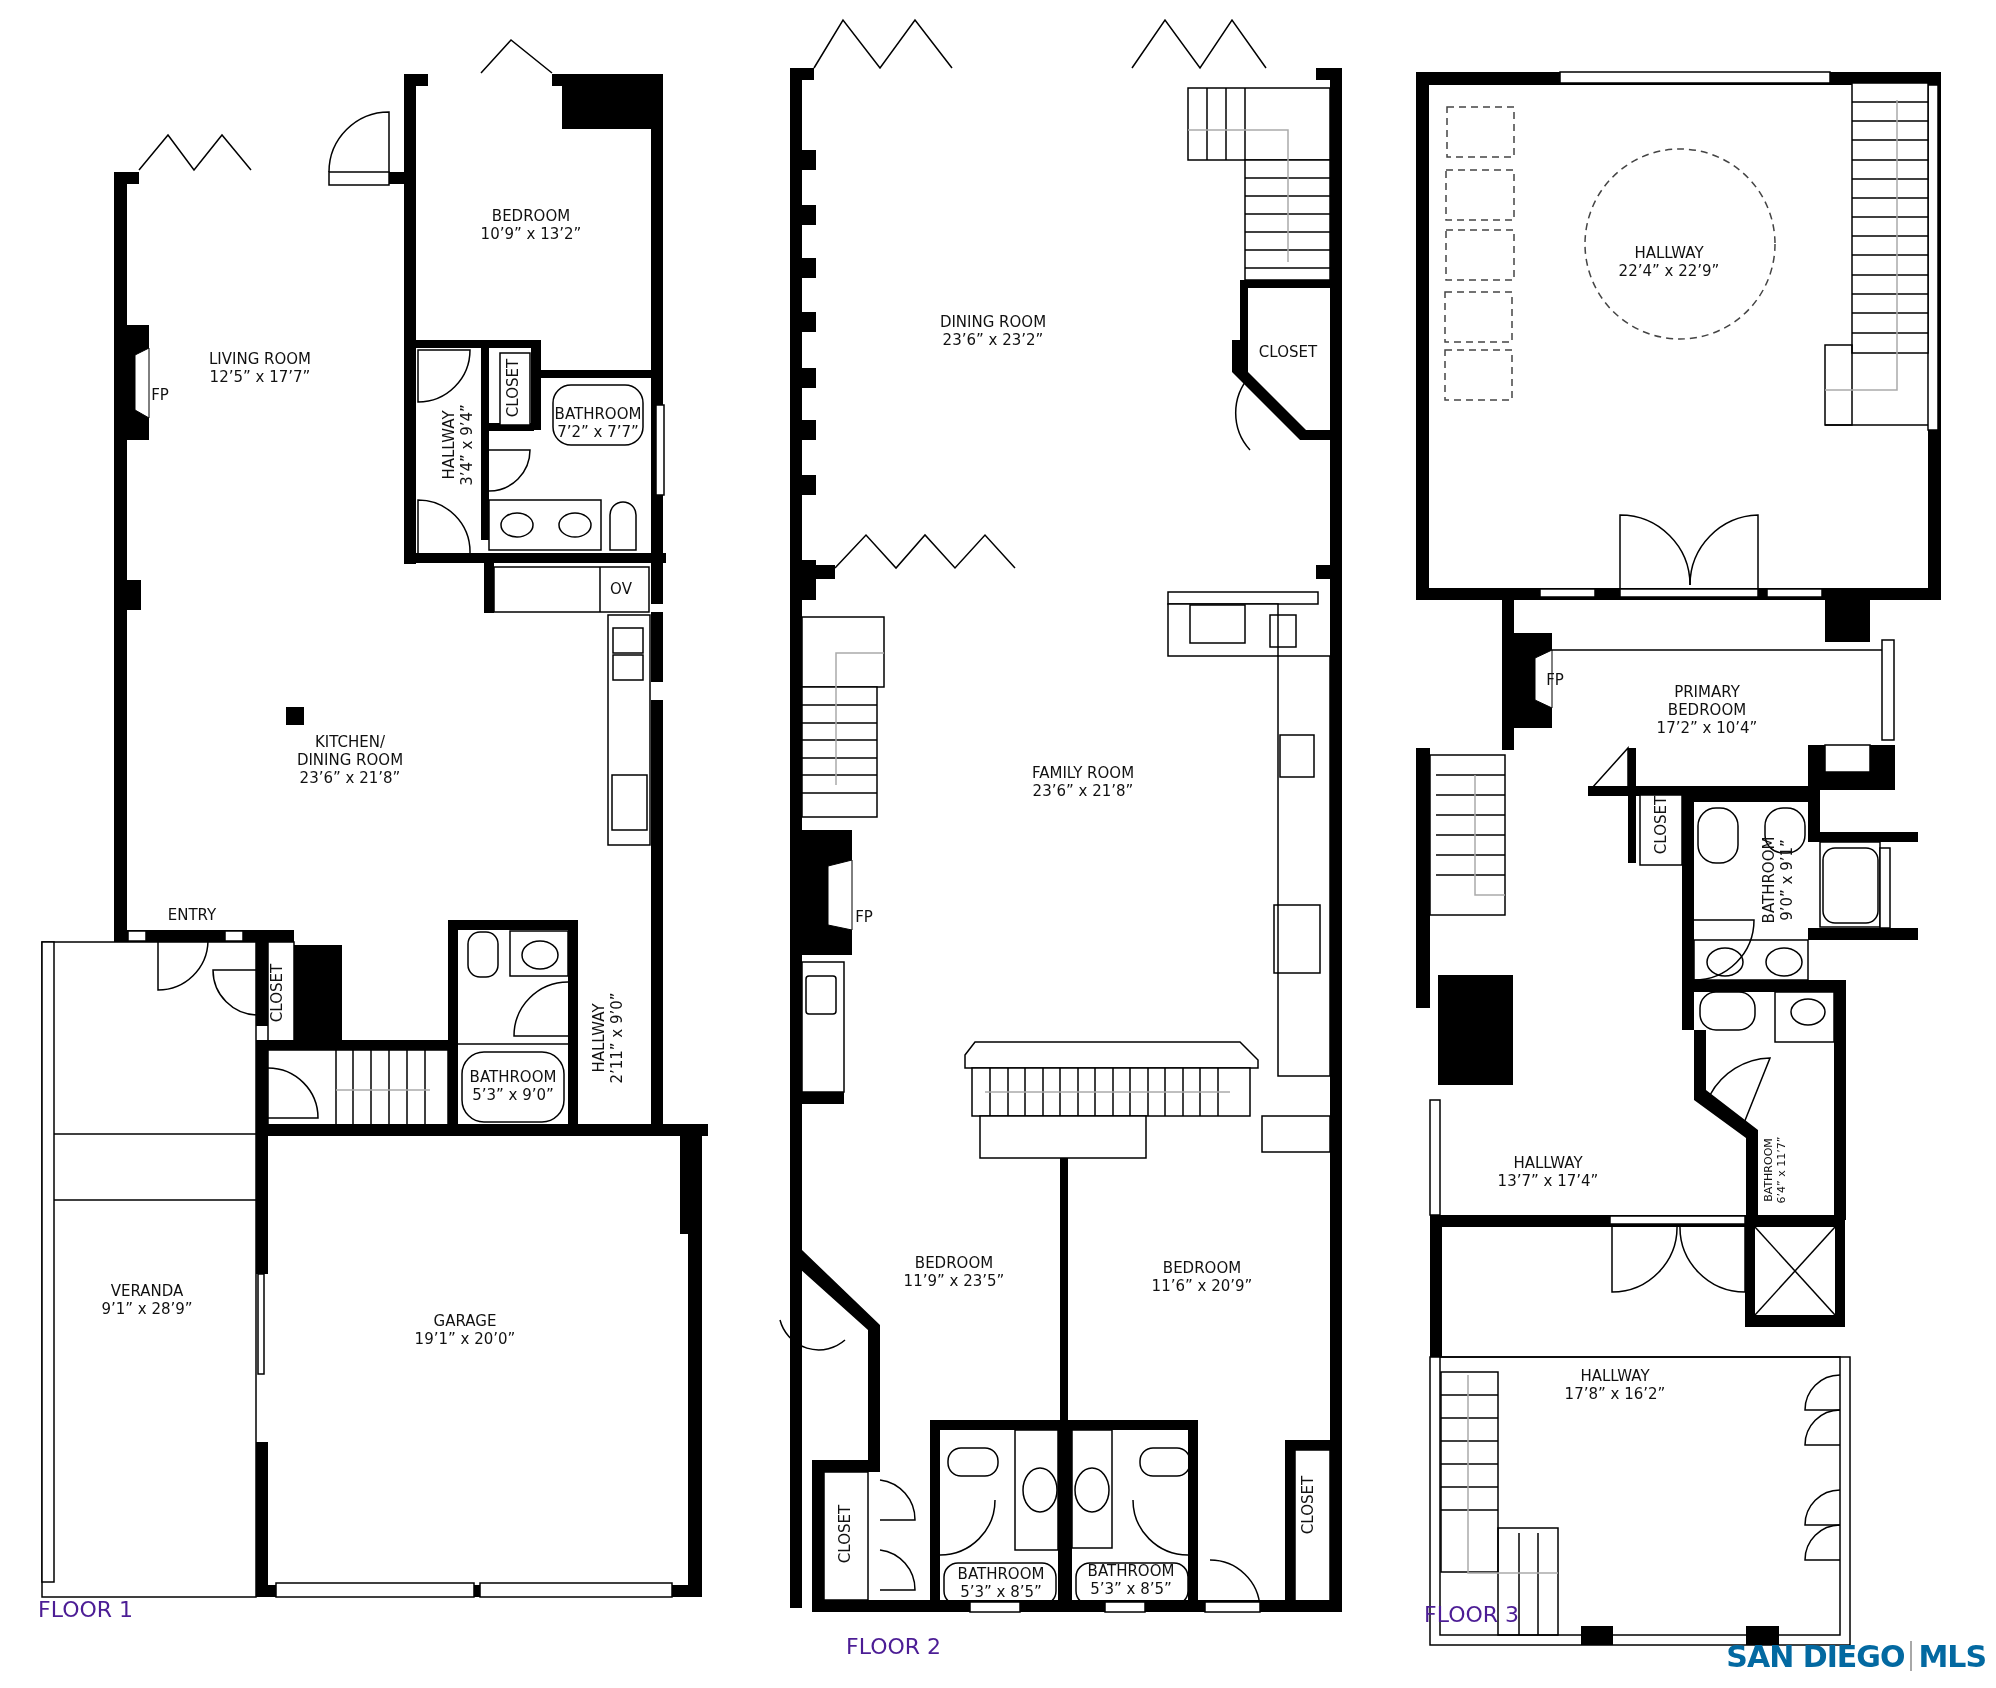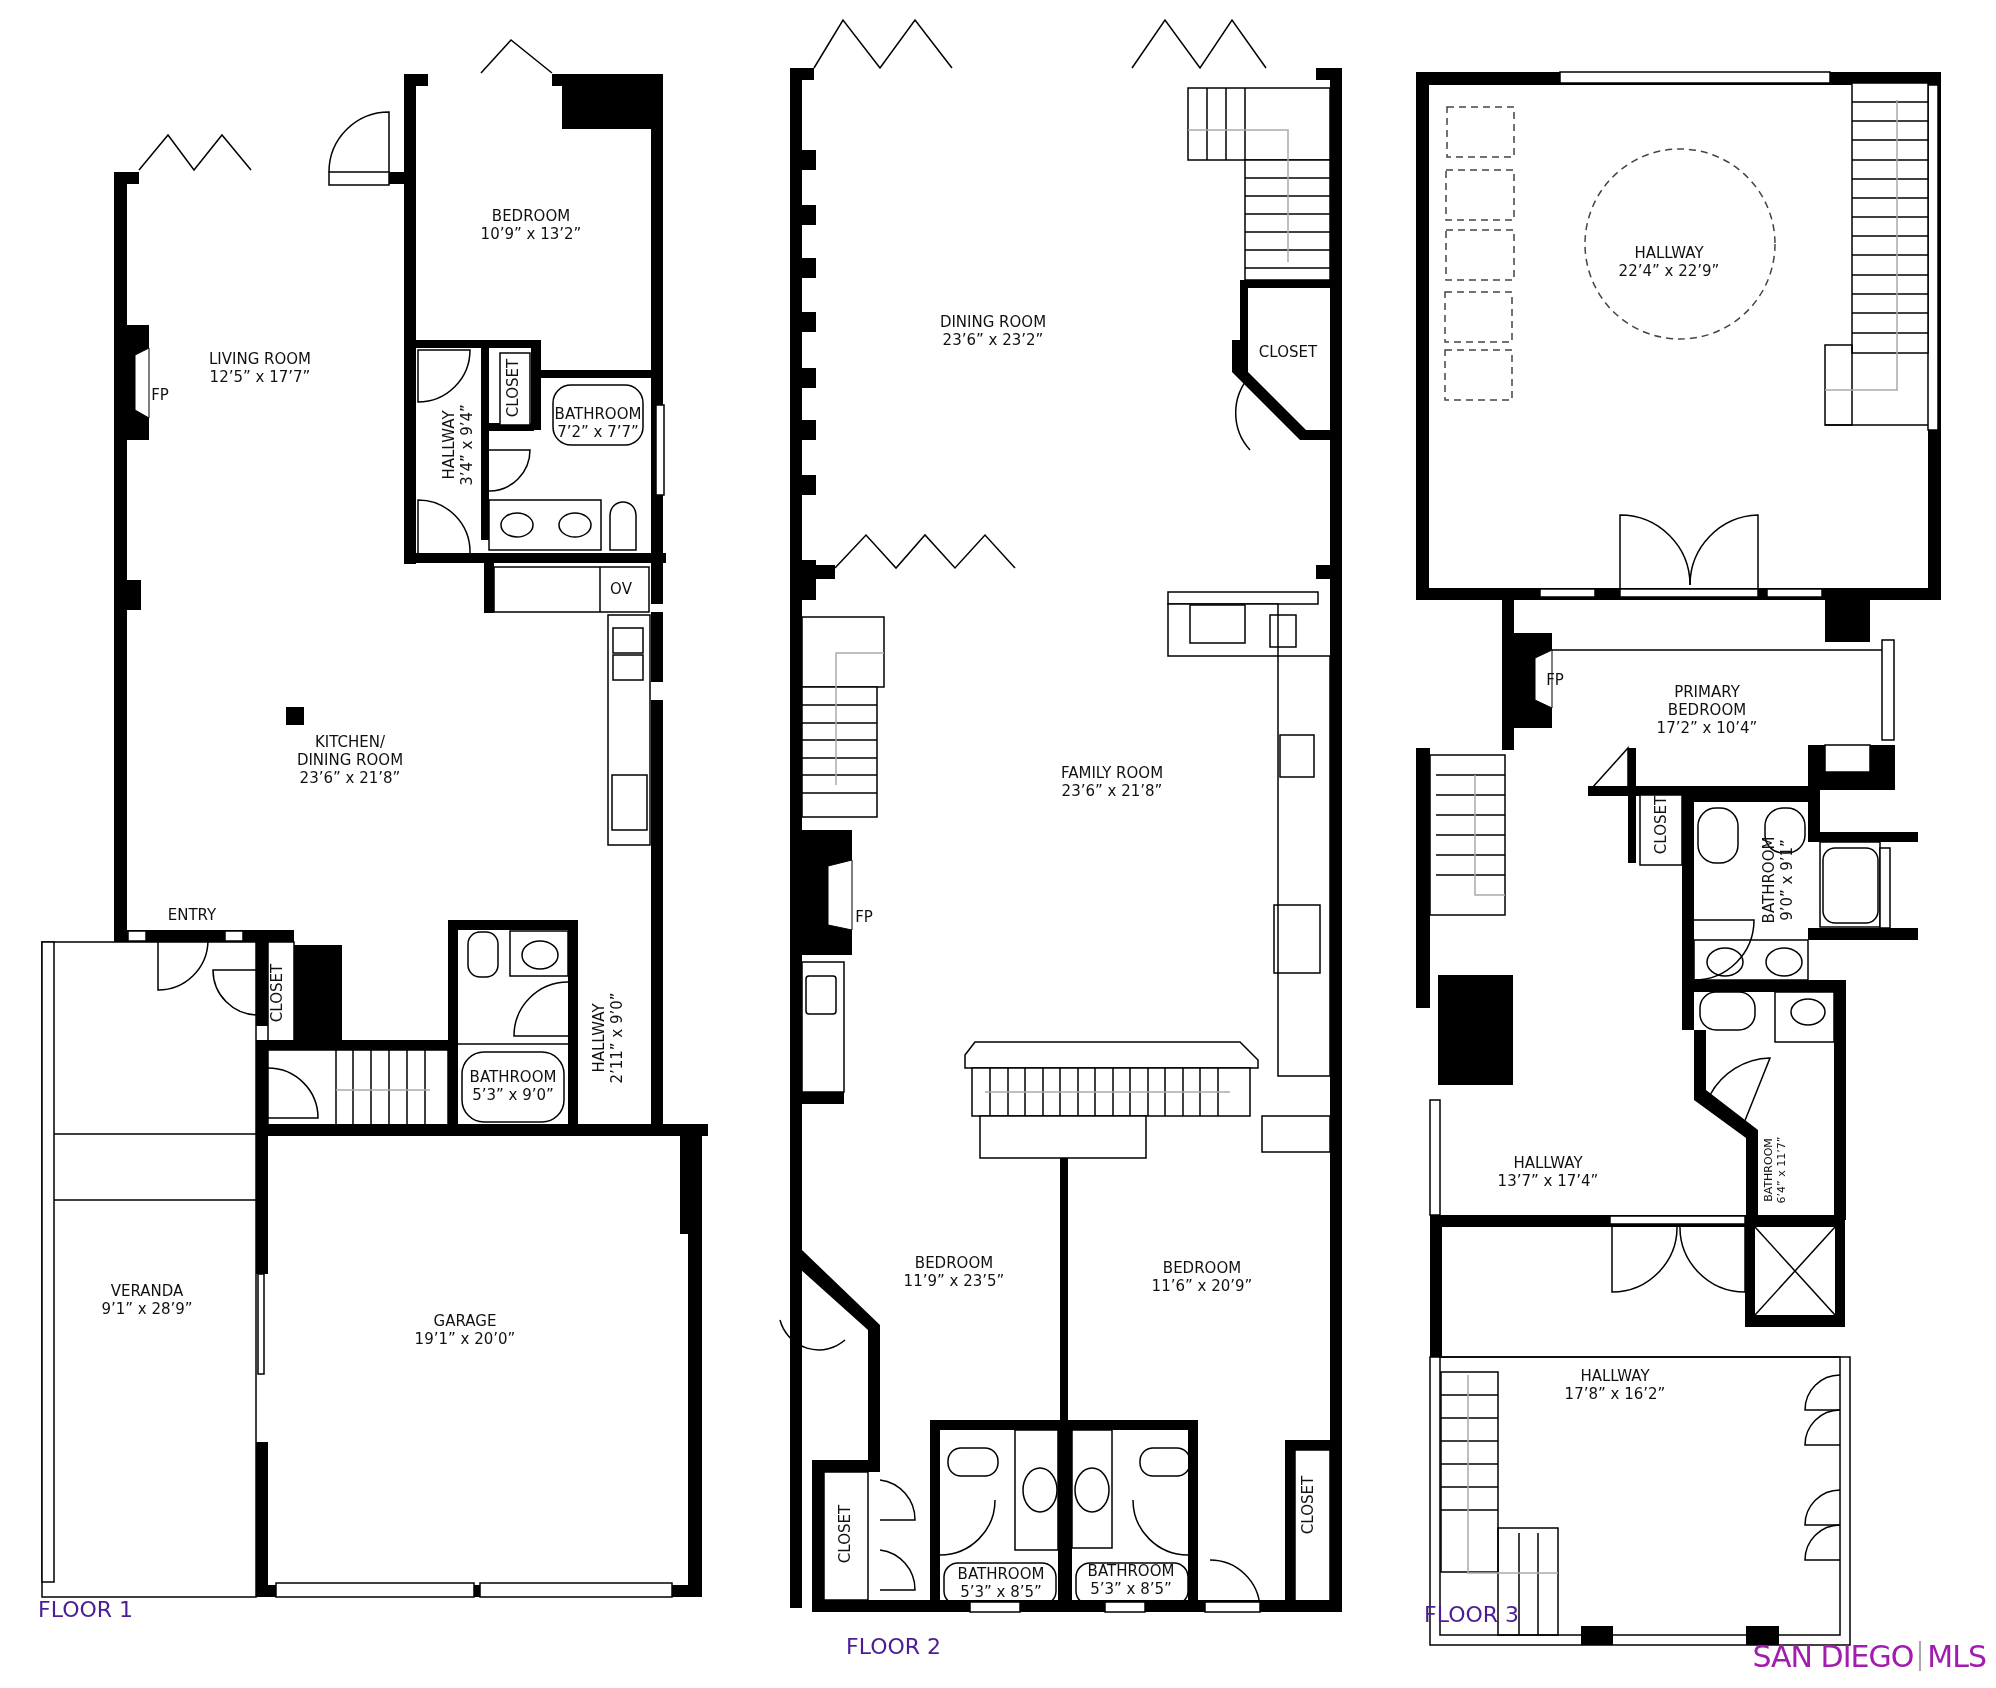--- a/index.html
+++ b/index.html
@@ -7,21 +7,21 @@
   svg#plan { position: absolute; left: 0; top: 0; }
   .wall { fill: #000; }
   .thin { fill: none; stroke: #000; stroke-width: 1.5; }
   .thinw { fill: #fff; stroke: #000; stroke-width: 1.5; }
   .dash { fill: none; stroke: #444; stroke-width: 1.5; stroke-dasharray: 7 5; }
   .arrow { fill: none; stroke: #aaa; stroke-width: 1.5; }
   .lbl { position: absolute; color: #111; font-size: 15px; line-height: 18px; text-align: center; white-space: pre; transform: translate(-50%, -50%); }
   .lbl .dim { display: block; }
   .vert { transform: translate(-50%, -50%) rotate(-90deg); }
   .floor-lbl { position: absolute; font-size: 22px; color: #4c1d95; }
-  .mls { position: absolute; right: 10px; bottom: 14px; font-size: 30px; color: #a21caf; letter-spacing: -1px; font-weight: 400; margin-top: 24px; }
+  .mls { position: absolute; right: 10px; bottom: 14px; font-size: 30px; color: #0369a1; letter-spacing: -1px; font-weight: 700; margin-top: 24px; }
   .mls .sep { display: inline-block; width: 2px; height: 30px; background: #a8a8a8; vertical-align: -4px; margin: 0 6px; }
 </style>
 </head>
 <body>
 
 <svg id="plan" width="1996" height="1688" viewBox="0 0 1996 1688" xmlns="http://www.w3.org/2000/svg">
 
   <g>
 
     <rect class="wall" x="114" y="172" width="13" height="760"></rect>
@@ -395,21 +395,21 @@
 <div class="lbl vert" style="left:277px;top:993px"><span>CLOSET</span></div>
 <div class="lbl" style="left:513px;top:1086px"><span>BATHROOM</span><span class="dim">5’3” x 9’0”</span></div>
 <div class="lbl vert" style="left:608px;top:1038px"><span>HALLWAY</span><span class="dim">2’11” x 9’0”</span></div>
 <div class="lbl" style="left:147px;top:1300px"><span>VERANDA</span><span class="dim">9’1” x 28’9”</span></div>
 <div class="lbl" style="left:465px;top:1330px"><span>GARAGE</span><span class="dim">19’1” x 20’0”</span></div>
 <div class="lbl" style="left:160px;top:395px"><span>FP</span></div>
 <div class="floor-lbl" style="left:38px;top:1597px">FLOOR 1</div>
 
 <div class="lbl" style="left:993px;top:331px"><span>DINING ROOM</span><span class="dim">23’6” x 23’2”</span></div>
 <div class="lbl" style="left:1288px;top:352px"><span>CLOSET</span></div>
-<div class="lbl" style="left:1112px;top:782px"><span>FAMILY ROOM</span><span class="dim">23’6” x 21’8”</span></div>
+<div class="lbl" style="left:1083px;top:782px"><span>FAMILY ROOM</span><span class="dim">23’6” x 21’8”</span></div>
 <div class="lbl" style="left:864px;top:917px"><span>FP</span></div>
 <div class="lbl" style="left:954px;top:1272px"><span>BEDROOM</span><span class="dim">11’9” x 23’5”</span></div>
 <div class="lbl" style="left:1202px;top:1277px"><span>BEDROOM</span><span class="dim">11’6” x 20’9”</span></div>
 <div class="lbl vert" style="left:845px;top:1534px"><span>CLOSET</span></div>
 <div class="lbl" style="left:1001px;top:1583px"><span>BATHROOM</span><span class="dim">5’3” x 8’5”</span></div>
 <div class="lbl" style="left:1131px;top:1580px"><span>BATHROOM</span><span class="dim">5’3” x 8’5”</span></div>
 <div class="lbl vert" style="left:1308px;top:1505px"><span>CLOSET</span></div>
 <div class="floor-lbl" style="left:846px;top:1634px">FLOOR 2</div>
 
 <div class="lbl" style="left:1669px;top:262px"><span>HALLWAY</span><span class="dim">22’4” x 22’9”</span></div>

